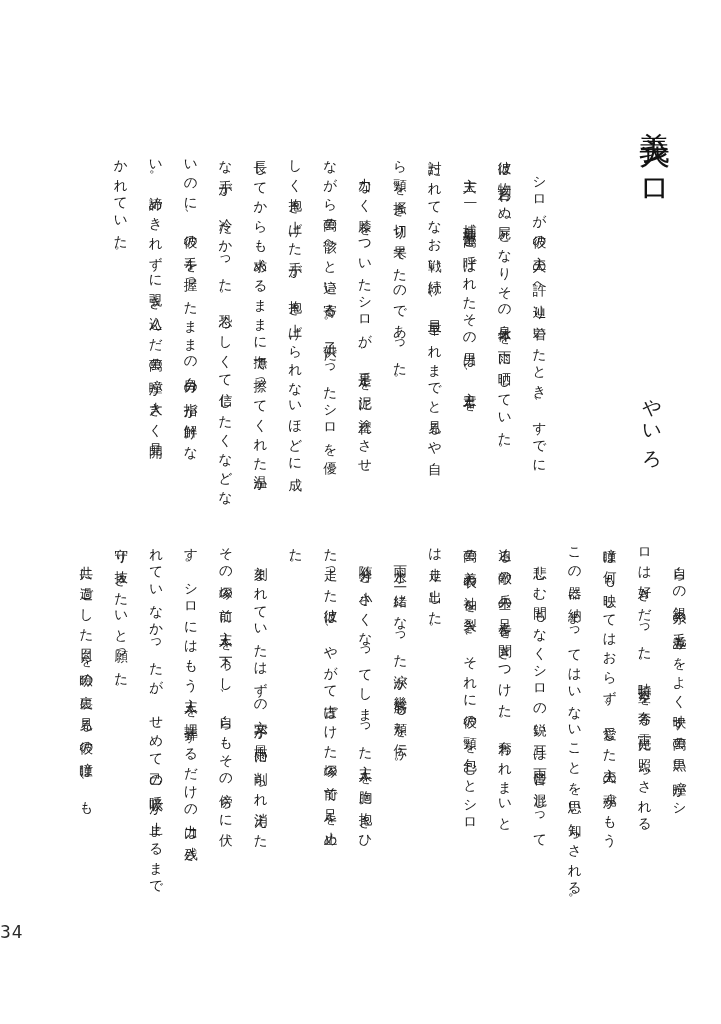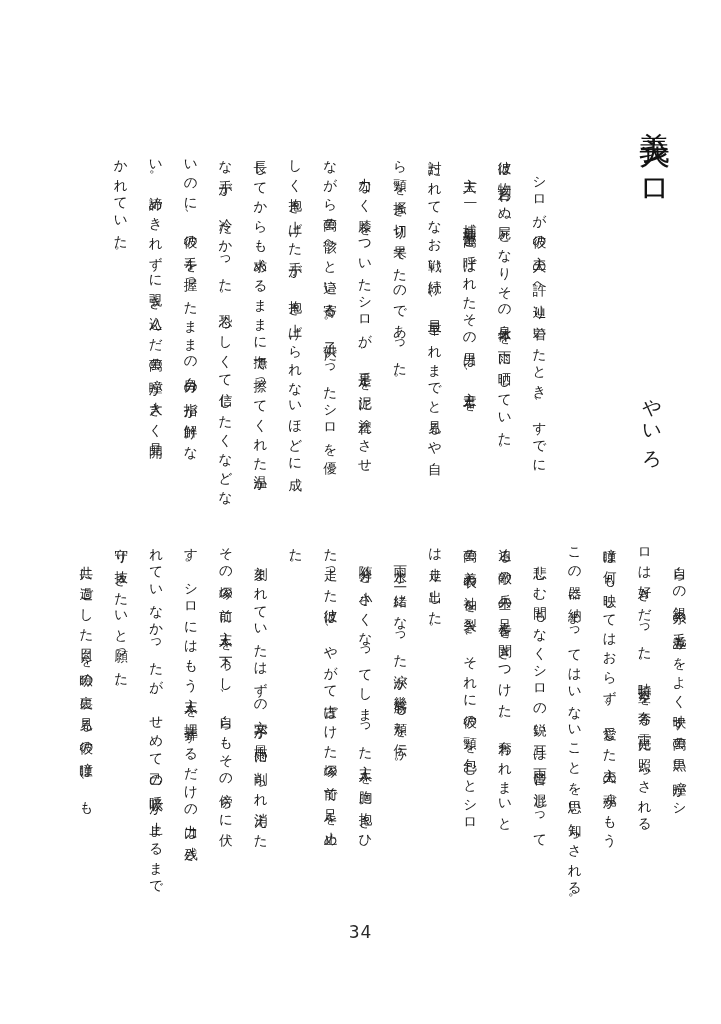--- a/index.html
+++ b/index.html
@@ -84,21 +84,21 @@
     right: 35px;
     height: 400px;
   }
 
   
   .page-number {
     position: absolute;
     left: 0;
     right: 0;
     top: 922px;
-    text-align: center;
+    text-align: left;
     font-size: 17px;
     color: #2a2a2a;
     font-family: "DejaVu Sans", "Liberation Sans", sans-serif;
     letter-spacing: 1px;
   }
 </style>
 </head>
 <body>
 
 <div id="page">

